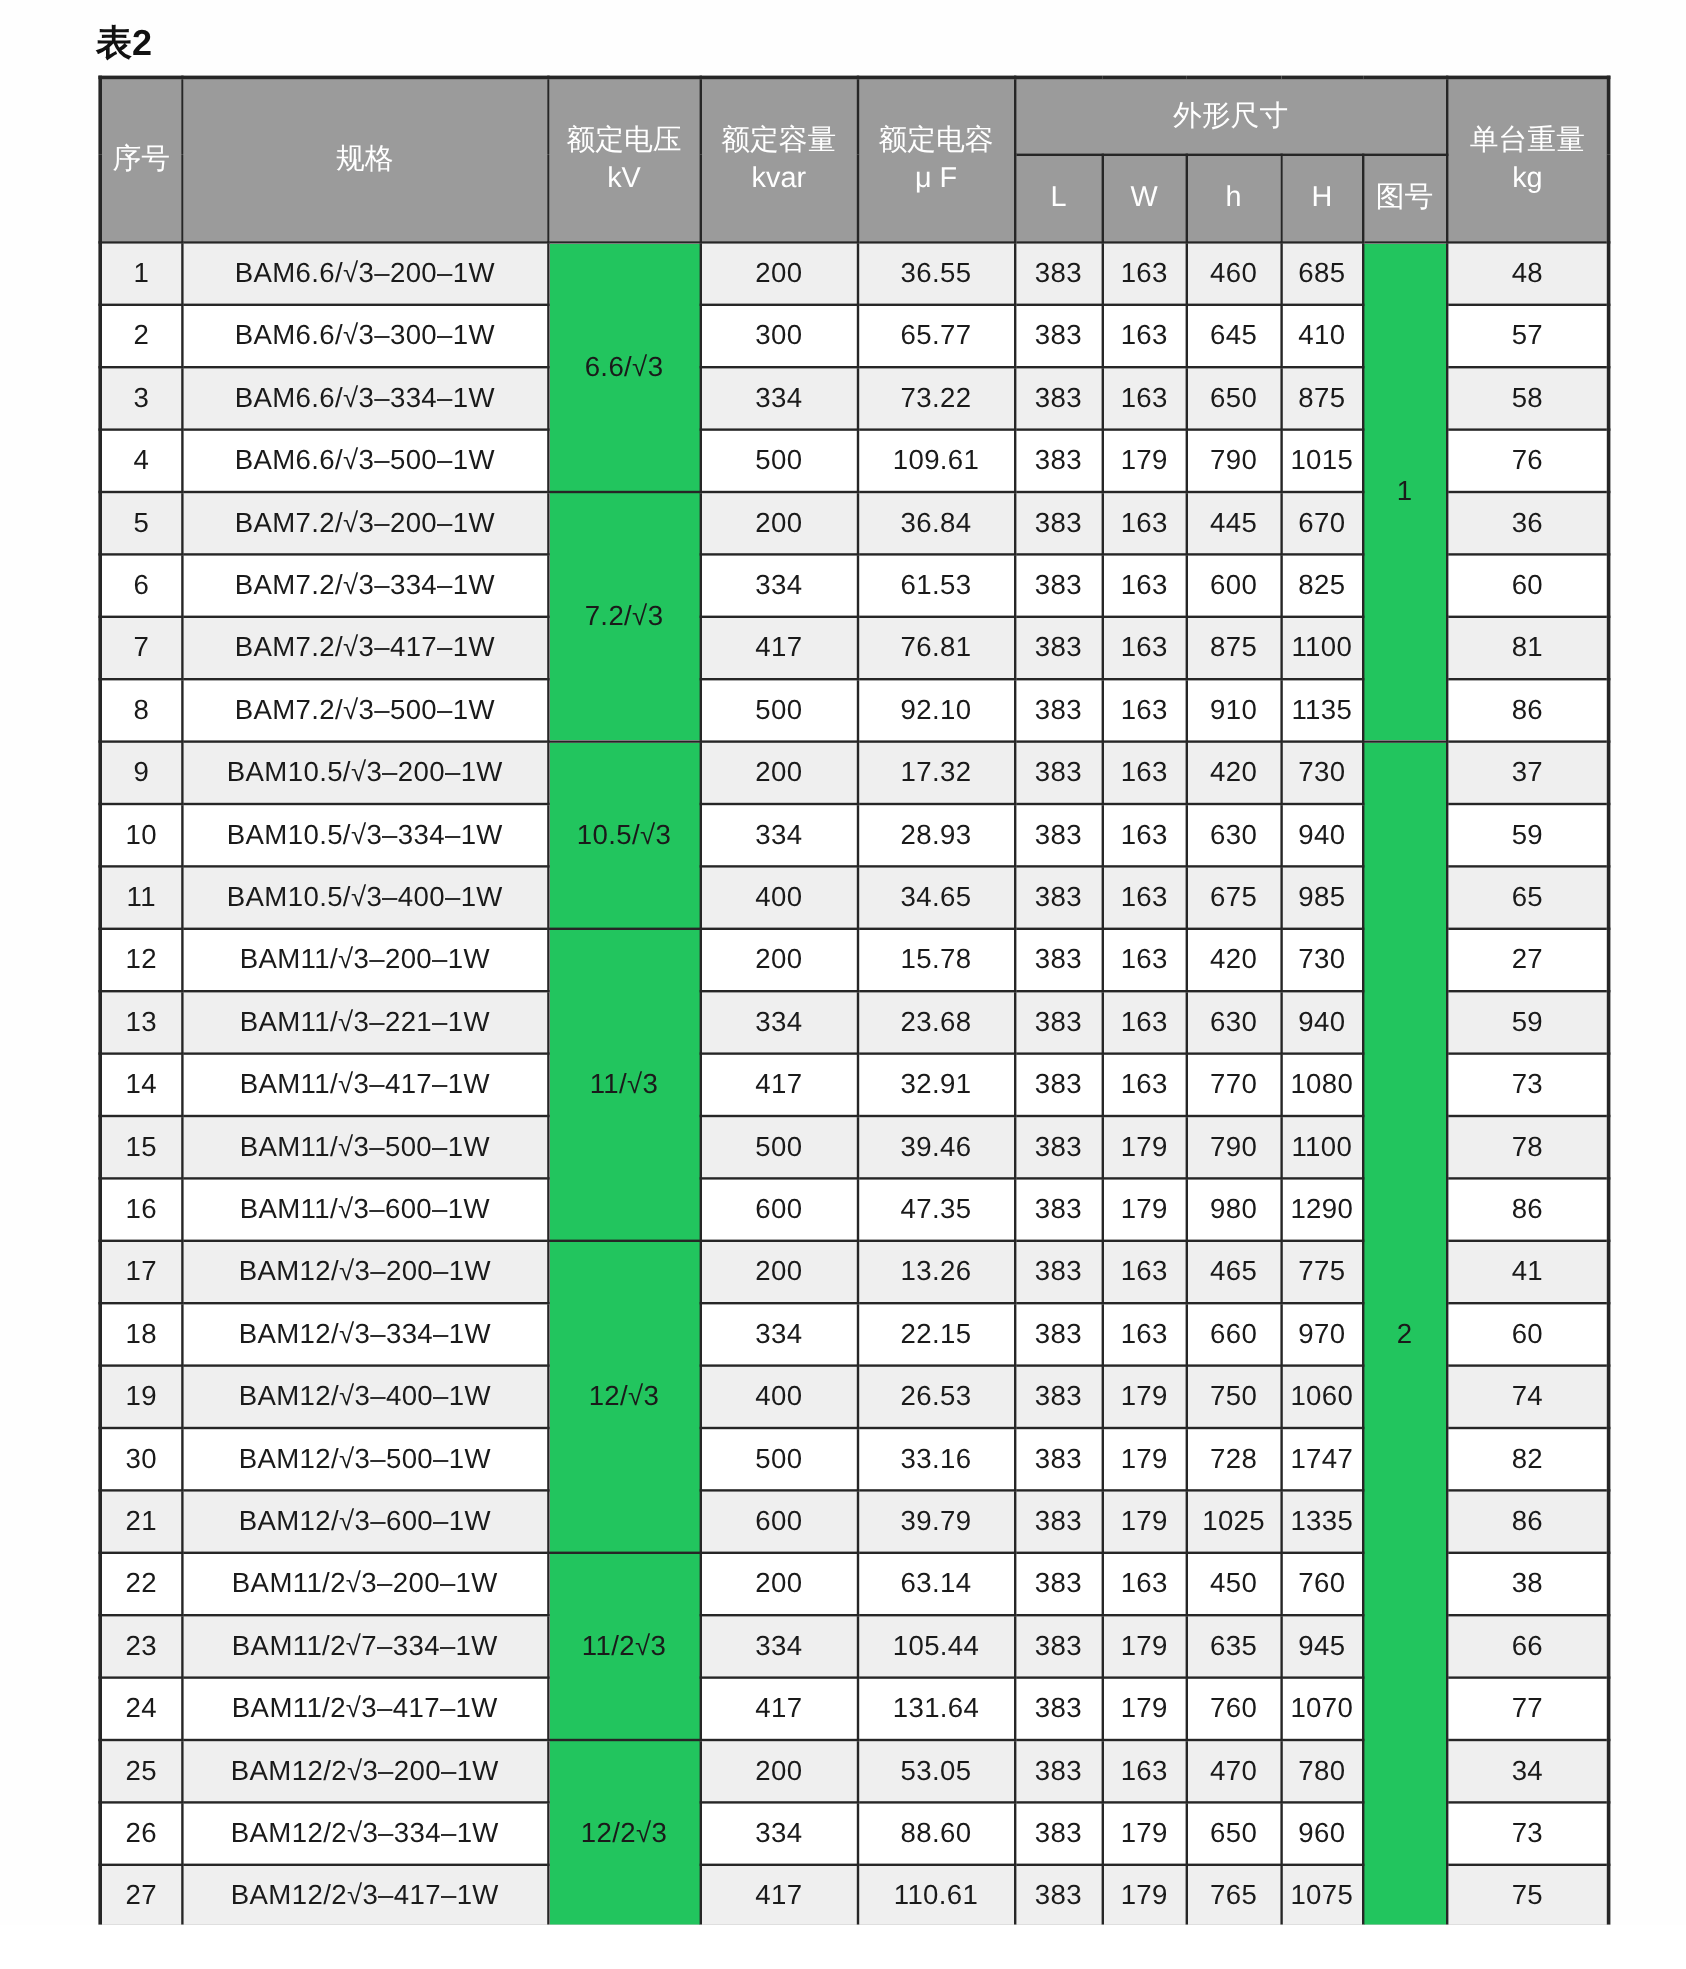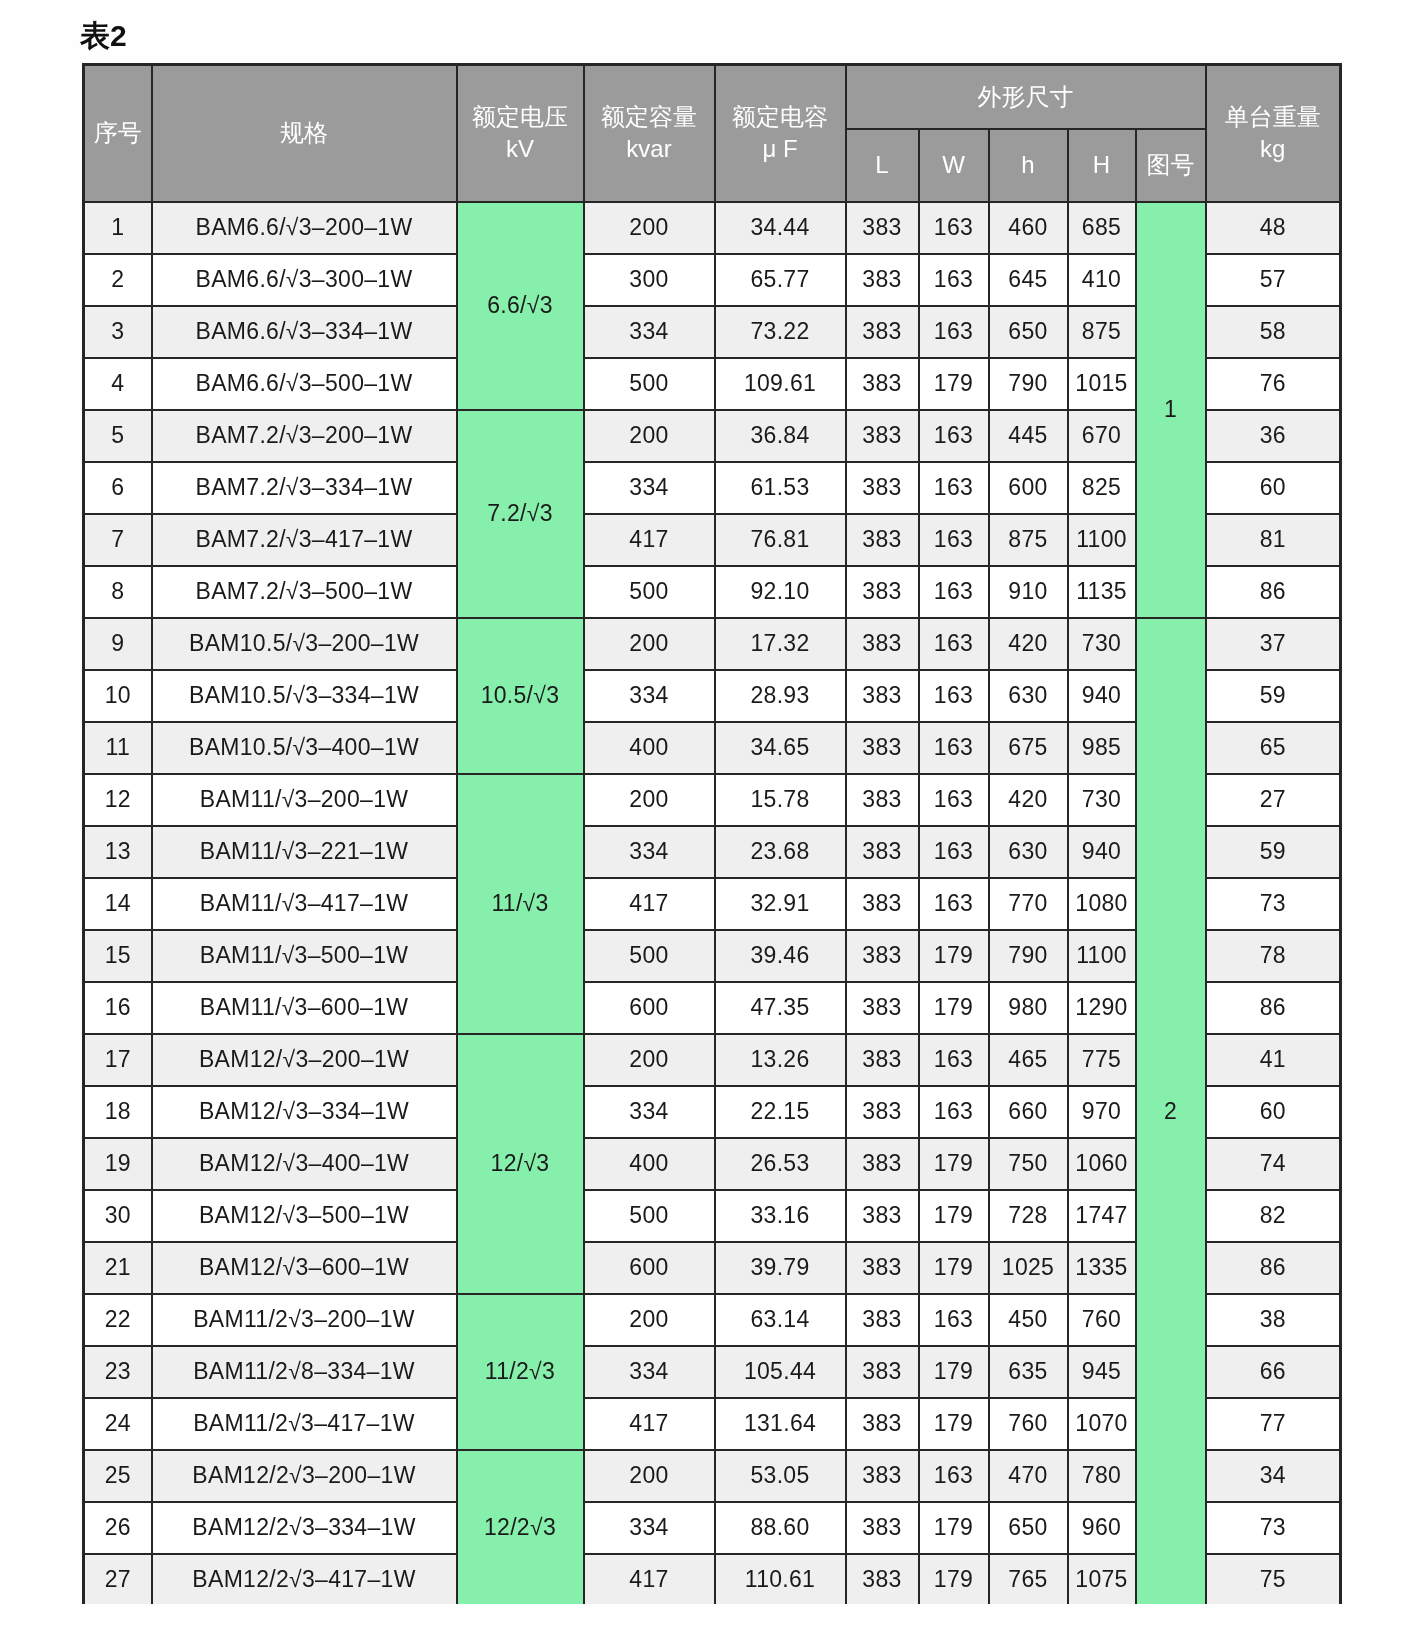--- a/index.html
+++ b/index.html
@@ -41,21 +41,21 @@
   thead tr.h1 th { height: 64px; }
   thead tr.h2 th { height: 73px; }
   tbody td {
     font-size: 23px;
     color: #1a1a1a;
     height: 52px;
     background: #ffffff;
     letter-spacing: 0.3px;
   }
   tbody td.alt { background: var(--row-alt-bg, #efefef); }
-  tbody td.merged { background: #86efac; }
+  tbody td.merged { background: #22c55e; }
   
   col.c-seq { width: 68px; }
   col.c-spec { width: 305px; }
   col.c-volt { width: 127px; }
   col.c-kvar { width: 131px; }
   col.c-uf { width: 131px; }
   col.c-L { width: 73px; }
   col.c-W { width: 70px; }
   col.c-h { width: 79px; }
   col.c-H { width: 68px; }
@@ -117,21 +117,21 @@
         <th>H</th>
         <th>图号</th>
       </tr>
     </thead>
     <tbody>
         <tr>
           <td class="alt">1</td>
           <td class="alt">BAM6.6/√3–200–1W</td>
           <td rowspan="4" class="merged">6.6/√3</td>
           <td class="alt">200</td>
-          <td class="alt">34.44</td>
+          <td class="alt">36.55</td>
           <td class="alt">383</td>
           <td class="alt">163</td>
           <td class="alt">460</td>
           <td class="alt">685</td>
           <td rowspan="8" class="merged">1</td>
           <td class="alt">48</td>
         </tr>
         <tr>
           <td>2</td>
           <td>BAM6.6/√3–300–1W</td>
@@ -364,21 +364,21 @@
           <td>200</td>
           <td>63.14</td>
           <td>383</td>
           <td>163</td>
           <td>450</td>
           <td>760</td>
           <td>38</td>
         </tr>
         <tr>
           <td class="alt">23</td>
-          <td class="alt">BAM11/2√8–334–1W</td>
+          <td class="alt">BAM11/2√7–334–1W</td>
           <td class="alt">334</td>
           <td class="alt">105.44</td>
           <td class="alt">383</td>
           <td class="alt">179</td>
           <td class="alt">635</td>
           <td class="alt">945</td>
           <td class="alt">66</td>
         </tr>
         <tr>
           <td>24</td>

